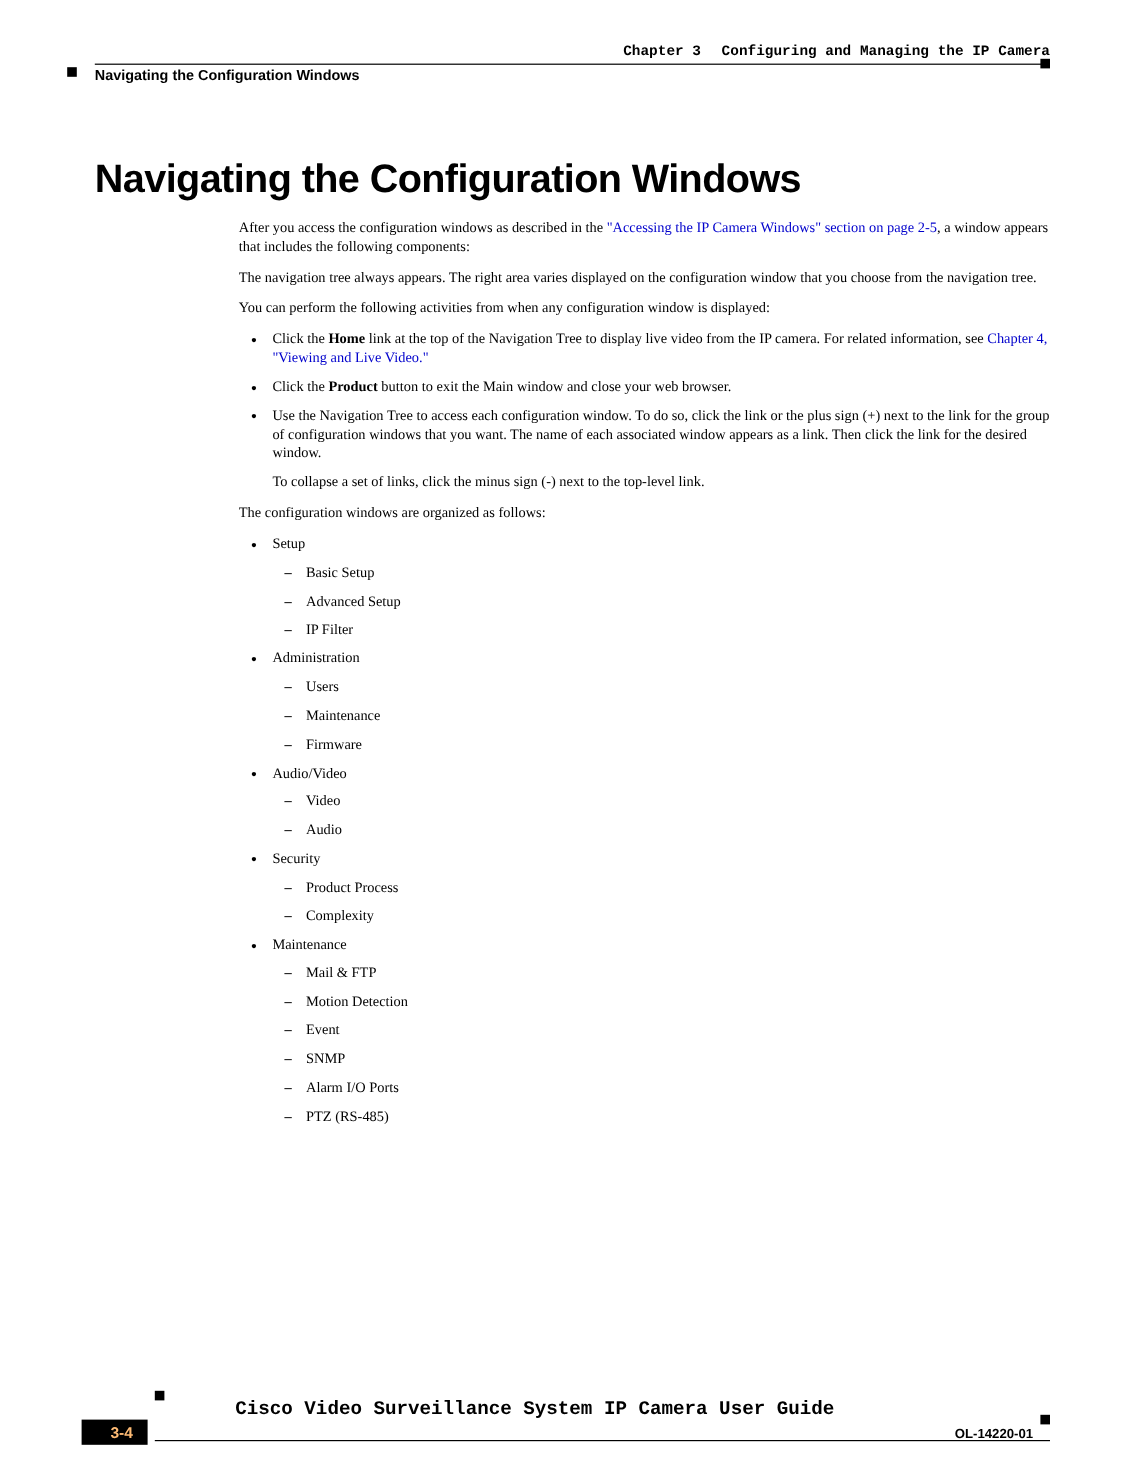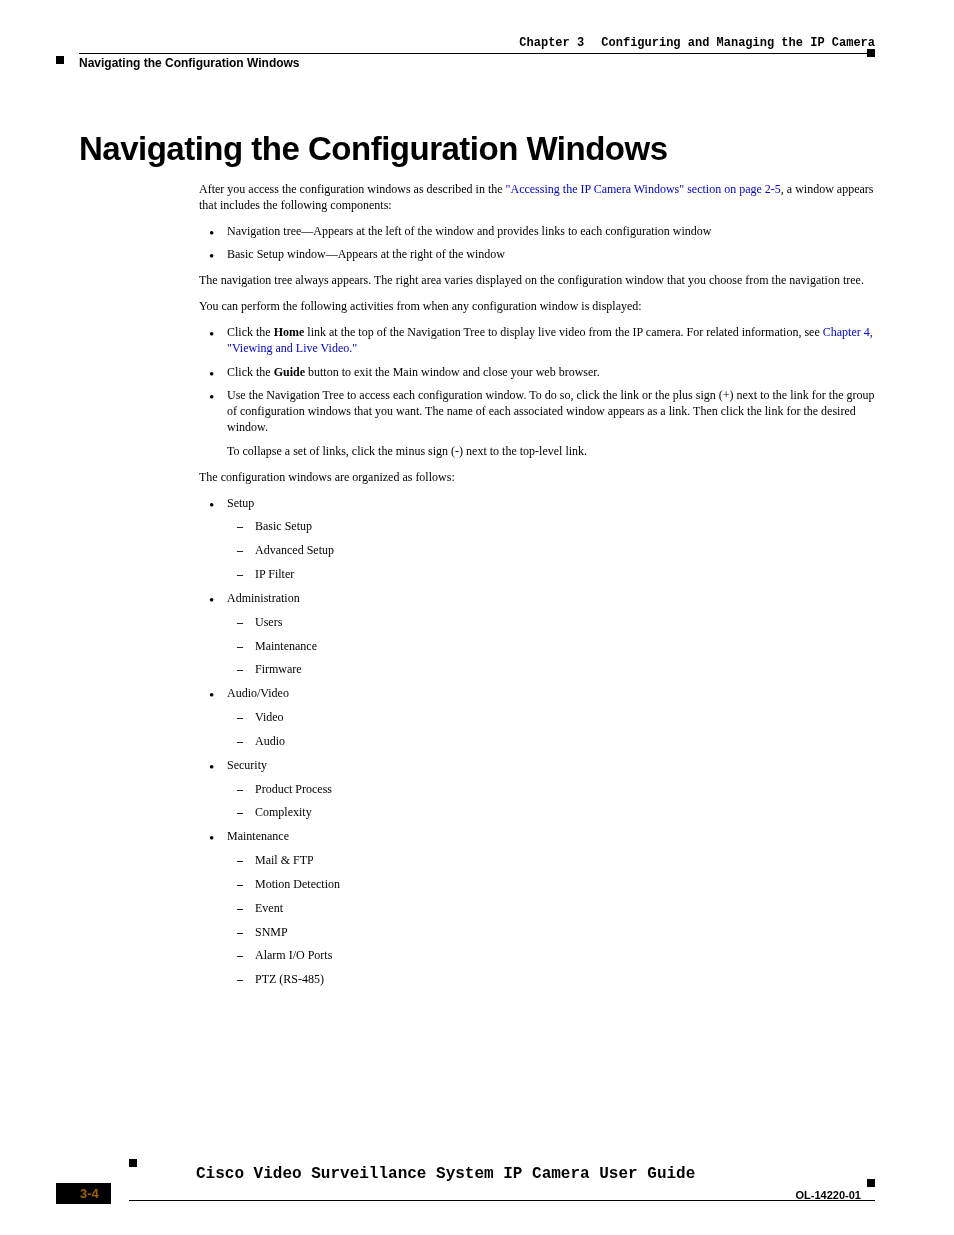--- a/index.html
+++ b/index.html
@@ -159,23 +159,23 @@
     position: absolute;
     bottom: 0;
     right: 14px;
     font-family: Arial, Helvetica, sans-serif;
     font-weight: bold;
     font-size: 11px;
   }
   .page-number-box {
     position: absolute;
     bottom: -3px;
-    left: 0;
-    background: #000;
-    color: #a16207;
+    left: 12px;
+    background: #000;
+    color: #fdba74;
     font-family: Arial, Helvetica, sans-serif;
     font-weight: bold;
     font-size: 13px;
     padding: 3px 12px 3px 24px;
   }
 </style>
 </head>
 <body>
 
 <div class="page">
@@ -190,34 +190,30 @@
   <div class="header-left">Navigating the Configuration Windows</div>
 
   <h1 class="section-heading">Navigating the Configuration Windows</h1>
 
   <div class="content-body">
 
     <p>
       <span>After you access the configuration windows as described in the </span><a href="#" class="link">"Accessing the IP Camera Windows" section on page 2-5</a><span>, a window appears that includes the following components:</span>
     </p>
 
-    <ul class="bullets">
-      <li><span>Navigation tree—Appears at the left of the window and provides links to each configuration window</span></li>
-      <li><span>Basic Setup window—Appears at the right of the window</span></li>
-    </ul>
 
     <p>The navigation tree always appears. The right area varies displayed on the configuration window that you choose from the navigation tree.</p>
     <p>You can perform the following activities from when any configuration window is displayed:</p>
 
     <ul class="bullets">
       <li>
         <span>Click the </span><b>Home</b><span> link at the top of the Navigation Tree to display live video from the IP camera. For related information, see </span><a href="#" class="link">Chapter 4, "Viewing and Live Video."</a>
       </li>
       <li>
-        <span>Click the </span><b>Guide</b><span> button to exit the Main window and close your web browser.</span>
+        <span>Click the </span><b>Product</b><span> button to exit the Main window and close your web browser.</span>
       </li>
       <li>
         <span>Use the Navigation Tree to access each configuration window. To do so, click the link or the plus sign (+) next to the link for the group of configuration windows that you want. The name of each associated window appears as a link. Then click the link for the desired window.</span>
         <p>To collapse a set of links, click the minus sign (-) next to the top-level link.</p>
       </li>
     </ul>
 
     <p>The configuration windows are organized as follows:</p>
 
     <ul class="bullets" id="tree-root">

